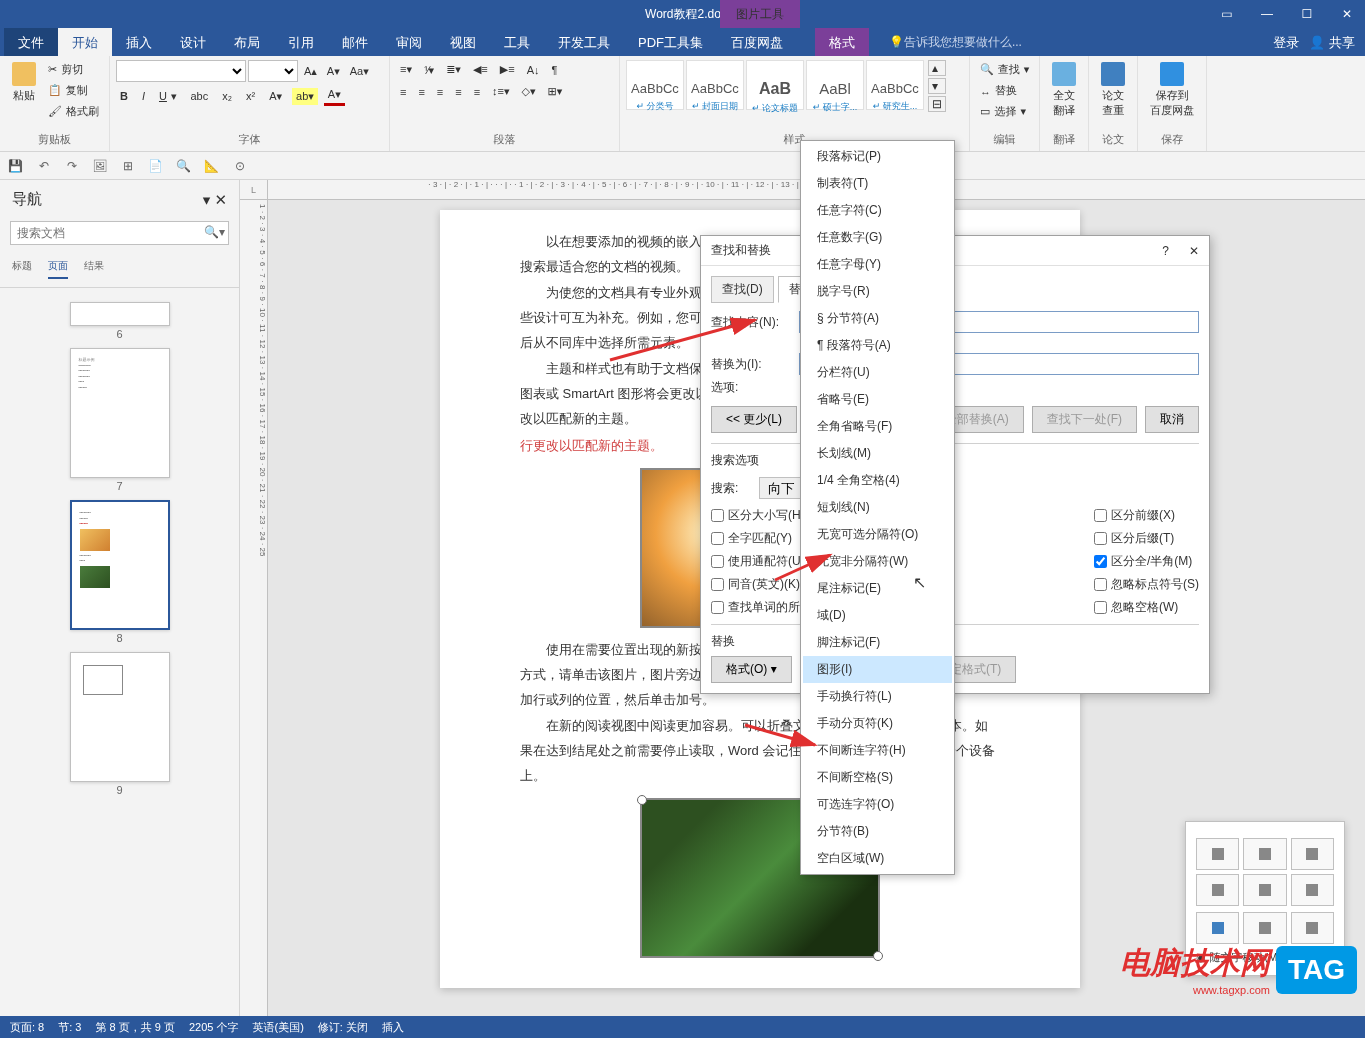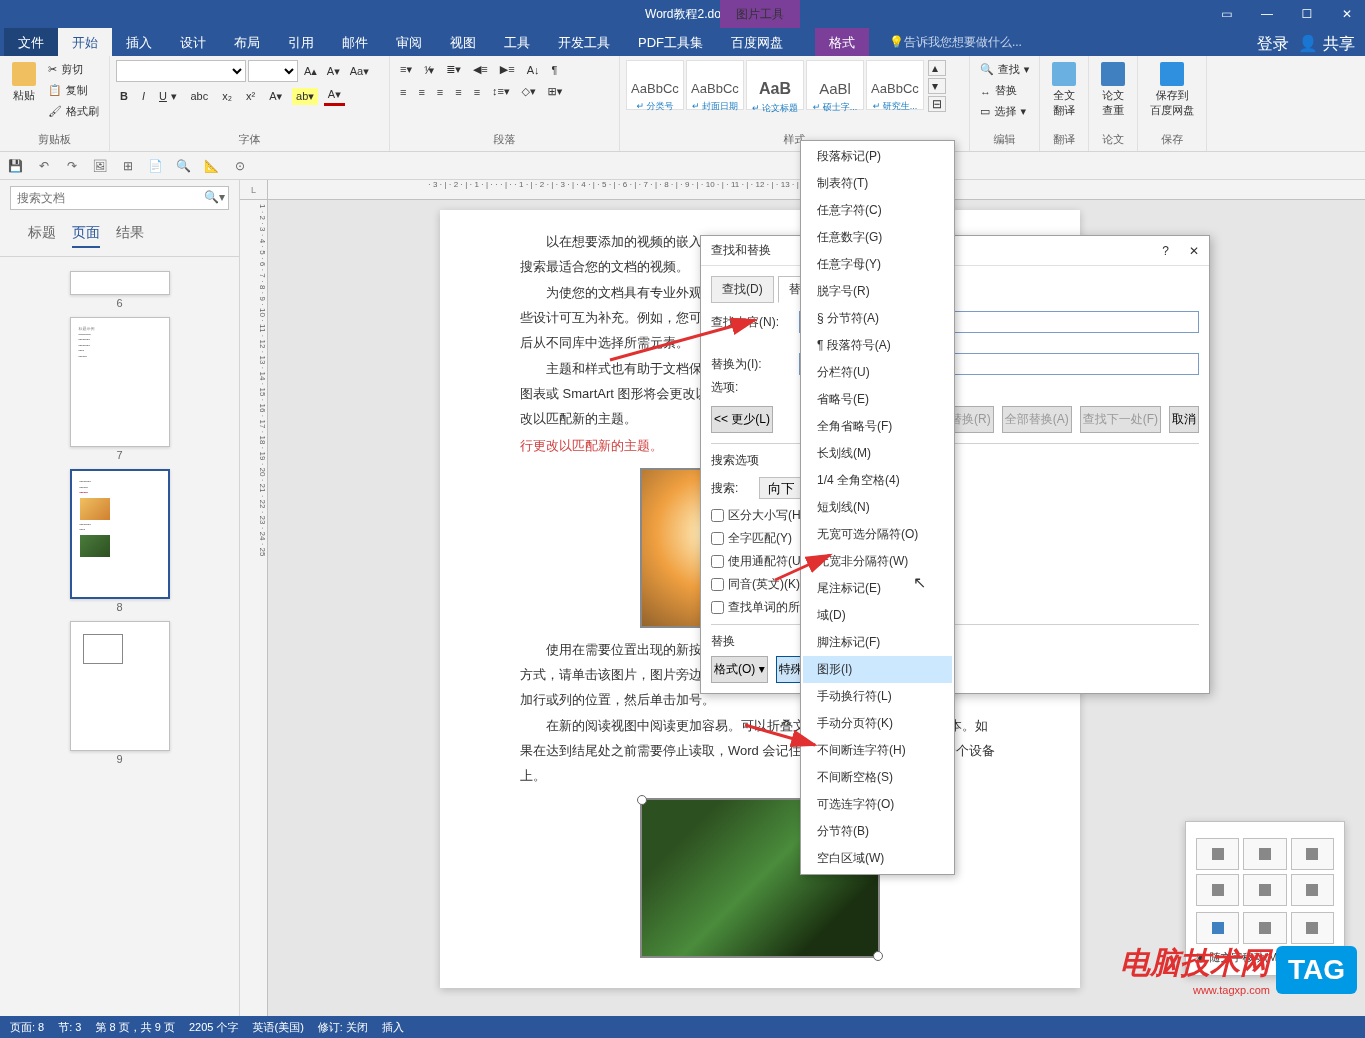--- a/index.html
+++ b/index.html
@@ -12,21 +12,21 @@
 .title-right { display: flex; gap: 12px; align-items: center; }
 .context-tab { background: #7b3f99; padding: 4px 16px; font-size: 12px; position: absolute; left: 720px; top: 0; height: 28px; line-height: 20px; }
 
 
 .ribbon-tabs { height: 28px; background: #2b579a; color: #fff; display: flex; align-items: stretch; padding-left: 4px; position: relative; }
 .ribbon-tab { padding: 6px 14px; font-size: 13px; cursor: pointer; }
 .ribbon-tab.file { background: #1e4479; }
 .ribbon-tab.active { background: #f3f3f3; color: #2b579a; }
 .ribbon-tab.context { background: #7b3f99; color: #fff; text-align: center; }
 .tell-me { margin-left: 20px; display: flex; align-items: center; color: #c8d4ea; font-size: 12px; }
-.ribbon-right { position: absolute; right: 10px; display: flex; align-items: center; gap: 10px; font-size: 16px; top: 6px; }
+.ribbon-right { position: absolute; right: 10px; display: flex; align-items: center; gap: 10px; font-size: 13px; top: 6px; }
 
 
 .ribbon { height: 96px; background: #f3f3f3; border-bottom: 1px solid #d4d4d4; display: flex; }
 .rgroup { padding: 4px 6px; border-right: 1px solid #e0e0e0; display: flex; flex-direction: column; }
 .rgroup-body { flex: 1; display: flex; gap: 2px; align-items: flex-start; }
 .rgroup-label { font-size: 11px; text-align: center; color: #666; padding-top: 2px; }
 .btn-lg { display: flex; flex-direction: column; align-items: center; gap: 2px; padding: 2px 6px; cursor: pointer; font-size: 11px; text-align: center; }
 .btn-lg .ico { width: 24px; height: 24px; background: #d0d0d0; border-radius: 2px; }
 .btn-sm { padding: 2px 4px; font-size: 11px; display: flex; align-items: center; gap: 4px; cursor: pointer; }
 .vcol { display: flex; flex-direction: column; gap: 2px; }
@@ -39,21 +39,21 @@
 .qat { height: 28px; background: #f3f3f3; border-bottom: 1px solid #d4d4d4; display: flex; align-items: center; padding: 0 4px; gap: 4px; }
 .qat-btn { width: 24px; height: 24px; display: flex; align-items: center; justify-content: center; cursor: pointer; color: #666; }
 
 
 .main { display: flex; height: calc(1038px - 28px - 28px - 96px - 28px - 22px); }
 .nav-pane { width: 240px; background: #f3f3f3; border-right: 1px solid #d4d4d4; display: flex; flex-direction: column; }
 .nav-header { padding: 10px 12px 6px; font-size: 15px; color: #333; display: flex; justify-content: space-between; align-items: center; }
 .nav-search { margin: 6px 10px; position: relative; }
 .nav-search input { width: 100%; height: 24px; border: 1px solid #c0c0c0; padding: 0 24px 0 6px; font-size: 12px; }
 .nav-search .sico { position: absolute; right: 4px; top: 4px; color: #666; }
-.nav-tabs { display: flex; gap: 16px; padding: 8px 28px; border-bottom: 1px solid #d4d4d4; font-size: 14px; }
+.nav-tabs { display: flex; gap: 16px; padding: 8px 12px; border-bottom: 1px solid #d4d4d4; font-size: 10px; }
 .nav-tab { cursor: pointer; color: #666; padding-bottom: 4px; }
 .nav-tab.active { color: #2b579a; border-bottom: 2px solid #2b579a; }
 .thumbs { flex: 1; overflow-y: auto; padding: 8px 0; text-align: center; }
 .thumb { width: 100px; height: 130px; background: #fff; border: 1px solid #c0c0c0; margin: 6px auto 2px; box-shadow: 0 1px 3px rgba(0,0,0,0.15); position: relative; }
 .thumb.active { border: 2px solid #2b579a; }
 .thumb-num { font-size: 11px; color: #666; margin-bottom: 8px; }
 .thumb-content { padding: 8px; font-size: 4px; color: #888; text-align: left; line-height: 1.4; }
 .thumb-img { width: 30px; height: 22px; background: linear-gradient(135deg,#f0c060,#d08030); margin: 2px 0; }
 .thumb-img2 { width: 30px; height: 22px; background: linear-gradient(135deg,#4a7c3c,#2d5020); margin: 2px 0; }
 .thumb-table { width: 40px; height: 30px; border: 1px solid #888; margin: 4px; }
@@ -78,21 +78,21 @@
 .dlg-title { height: 30px; display: flex; align-items: center; justify-content: space-between; padding: 0 10px; border-bottom: 1px solid #e0e0e0; }
 .dlg-body { padding: 10px; }
 .dlg-tabs { display: flex; gap: 4px; margin-bottom: 0; }
 .dlg-tab { padding: 4px 10px; border: 1px solid #c0c0c0; background: #f0f0f0; cursor: pointer; }
 .dlg-tab.active { background: #fff; border-bottom-color: #fff; }
 .dlg-row { display: flex; align-items: center; margin: 8px 0; gap: 8px; }
 .dlg-row label { width: 80px; }
 .dlg-row input[type=text] { flex: 1; height: 22px; border: 1px solid #7a9cc6; padding: 0 4px; }
 .dlg-row select { height: 22px; border: 1px solid #c0c0c0; padding: 0 4px; }
 .dlg-btns { display: flex; justify-content: flex-end; gap: 8px; margin: 10px 0; }
-.dlg-btn { padding: 4px 2px; border: 1px solid #adadad; background: #e1e1e1; cursor: pointer; font-size: 12px; }
+.dlg-btn { padding: 4px 14px; border: 1px solid #adadad; background: #e1e1e1; cursor: pointer; font-size: 12px; }
 .dlg-btn.hl { background: #cce4f7; border-color: #005499; }
 .dlg-section { border-top: 1px solid #d0d0d0; padding-top: 8px; margin-top: 8px; }
 .dlg-checks { display: flex; gap: 40px; }
 .dlg-checks-col { display: flex; flex-direction: column; gap: 6px; }
 .chk { display: flex; align-items: center; gap: 4px; }
 .chk input { width: 13px; height: 13px; }
 
 
 .special-menu { position: absolute; left: 800px; top: 140px; width: 155px; background: #fff; border: 1px solid #a0a0a0; box-shadow: 2px 2px 8px rgba(0,0,0,0.25); z-index: 200; font-size: 12px; padding: 2px; }
 .menu-item { padding: 5px 14px; cursor: pointer; }
@@ -303,20 +303,24 @@
   <div class="qat-btn">🖼</div>
   <div class="qat-btn">⊞</div>
   <div class="qat-btn">📄</div>
   <div class="qat-btn">🔍</div>
   <div class="qat-btn">📐</div>
   <div class="qat-btn">⊙</div>
 </div>
 
 <div class="main">
   <div class="nav-pane">
+    <div class="nav-header">
+      <span>导航</span>
+      <span style="cursor:pointer">▾ ✕</span>
+    </div>
     <div class="nav-search">
       <input type="text" placeholder="搜索文档" style="">
       <span class="sico">🔍▾</span>
     </div>
     <div class="nav-tabs">
       <div class="nav-tab">标题</div>
       <div class="nav-tab active">页面</div>
       <div class="nav-tab">结果</div>
     </div>
     <div class="thumbs">
@@ -441,20 +445,42 @@
               <input type="checkbox" style="">
               <span>使用通配符(U)</span>
             </label>
           <label class="chk">
               <input type="checkbox" style="">
               <span>同音(英文)(K)</span>
             </label>
           <label class="chk">
               <input type="checkbox" style="">
               <span>查找单词的所有形式(英文)(W)</span>
+            </label>
+        </div>
+        <div class="dlg-checks-col" style="margin-left:auto">
+          <label class="chk">
+              <input type="checkbox" style="">
+              <span>区分前缀(X)</span>
+            </label>
+          <label class="chk">
+              <input type="checkbox" style="">
+              <span>区分后缀(T)</span>
+            </label>
+          <label class="chk">
+              <input type="checkbox" checked="" style="">
+              <span>区分全/半角(M)</span>
+            </label>
+          <label class="chk">
+              <input type="checkbox" style="">
+              <span>忽略标点符号(S)</span>
+            </label>
+          <label class="chk">
+              <input type="checkbox" style="">
+              <span>忽略空格(W)</span>
             </label>
         </div>
       </div>
     </div>
     <div class="dlg-section">
       <div style="margin-bottom:6px">替换</div>
       <div style="display:flex;gap:8px">
         <button class="dlg-btn">格式(O) ▾</button>
         <button class="dlg-btn hl">特殊格式(E) ▾</button>
         <button class="dlg-btn" disabled="" style="color:#999">不限定格式(T)</button>

